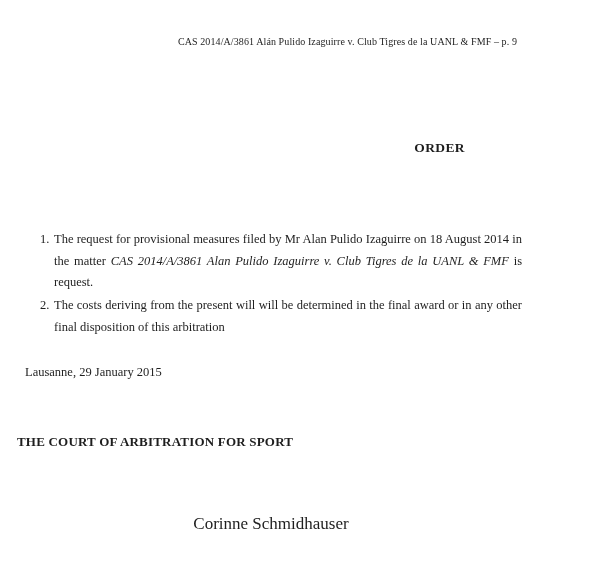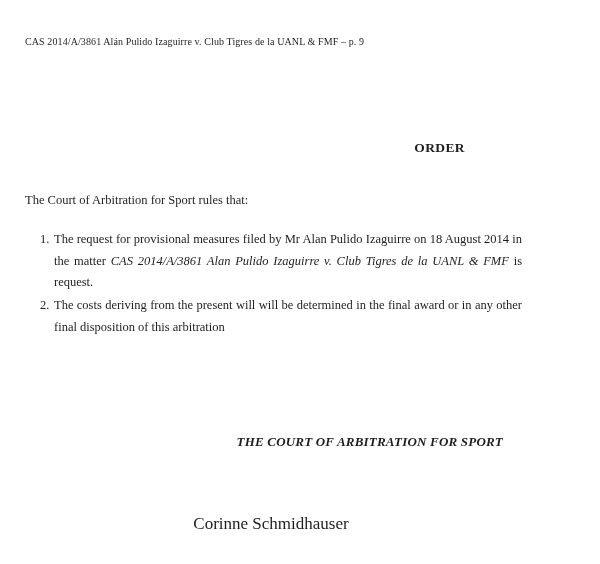--- a/index.html
+++ b/index.html
@@ -14,21 +14,21 @@
     background: #ffffff;
     font-family: "Liberation Serif", "DejaVu Serif", serif;
     color: #1e1e1e;
     overflow: hidden;
   }
   .page-header {
     position: absolute;
     top: 36px;
     left: 25px;
     width: 492px;
-    text-align: left;
+    text-align: right;
     font-size: 10px;
     line-height: 12px;
     letter-spacing: 0.1px;
     white-space: nowrap;
   }
   .order-title {
     position: absolute;
     top: 140px;
     left: 25px;
     width: 440px;
@@ -76,63 +76,62 @@
   .dateline {
     position: absolute;
     top: 364px;
     left: 25px;
     font-size: 12.5px;
     line-height: 16px;
   }
   .court-heading {
     position: absolute;
     top: 434px;
-    left: 11px;
+    left: 17px;
     width: 492px;
-    text-align: right;
+    text-align: left;
     font-size: 13px;
     font-weight: bold;
     letter-spacing: 0.2px;
-    font-style: italic;
   }
   .signature-block {
     position: absolute;
     top: 516px;
     left: 25px;
     width: 492px;
     text-align: center;
     font-size: 17px;
     line-height: 16.5px;
   }
 </style>
 </head>
 <body>
 
 <div class="page">
 
   <div class="page-header">CAS 2014/A/3861 Alán Pulido Izaguirre v. Club Tigres de la UANL &amp; FMF – p. 9</div>
 
   <div class="order-title">ORDER</div>
 
-  <div class="intro">The Court of Arbitration for Sport rules that:</div>
 
   <div class="ruling-list">
 
     <div class="ruling-item">
       <span class="num">1.</span>
       <span class="item-text"><span>The request for provisional measures filed by Mr Alan Pulido Izaguirre on 18 August 2014 in the matter </span><em>CAS 2014/A/3861 Alan Pulido Izaguirre v. Club Tigres de la UANL &amp; FMF</em><span> is request.</span></span>
     </div>
 
     <div class="ruling-item">
       <span class="num">2.</span>
       <span class="item-text"><span>The costs deriving from the present will will be determined in the final award or in any other final disposition of this arbitration</span></span>
     </div>
 
   </div>
 
+  <div class="dateline">Lausanne, 29 January 2015</div>
 
   <div class="court-heading">THE COURT OF ARBITRATION FOR SPORT</div>
 
   <div class="signature-block">
     <div>Corinne Schmidhauser</div>
   </div>
 
 </div>
 
 </body></html>

